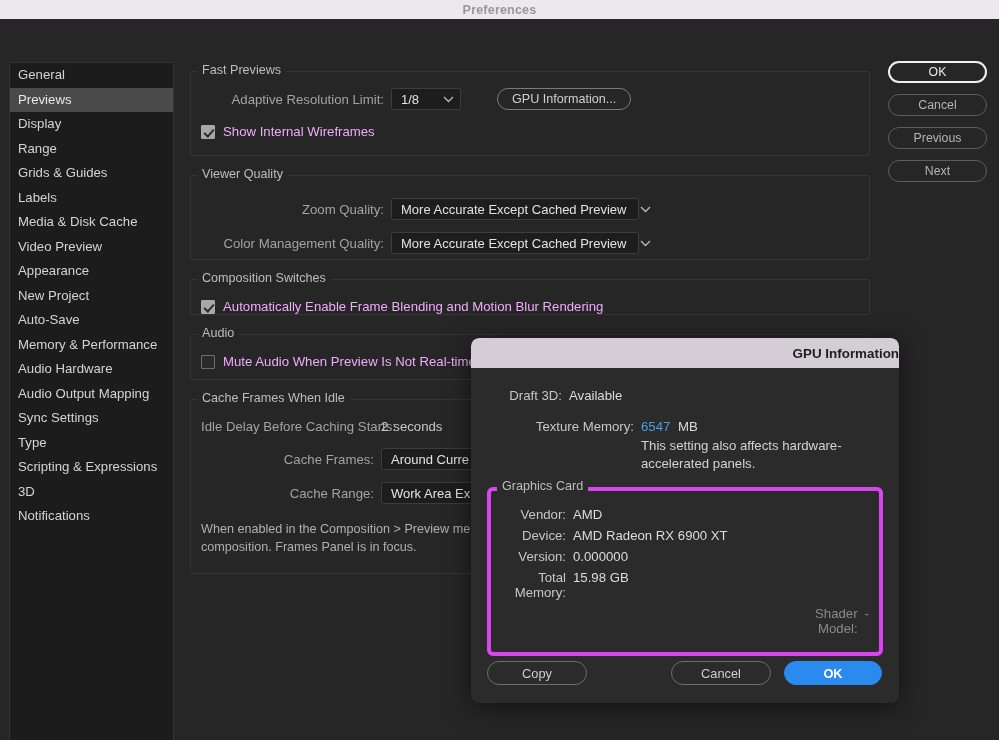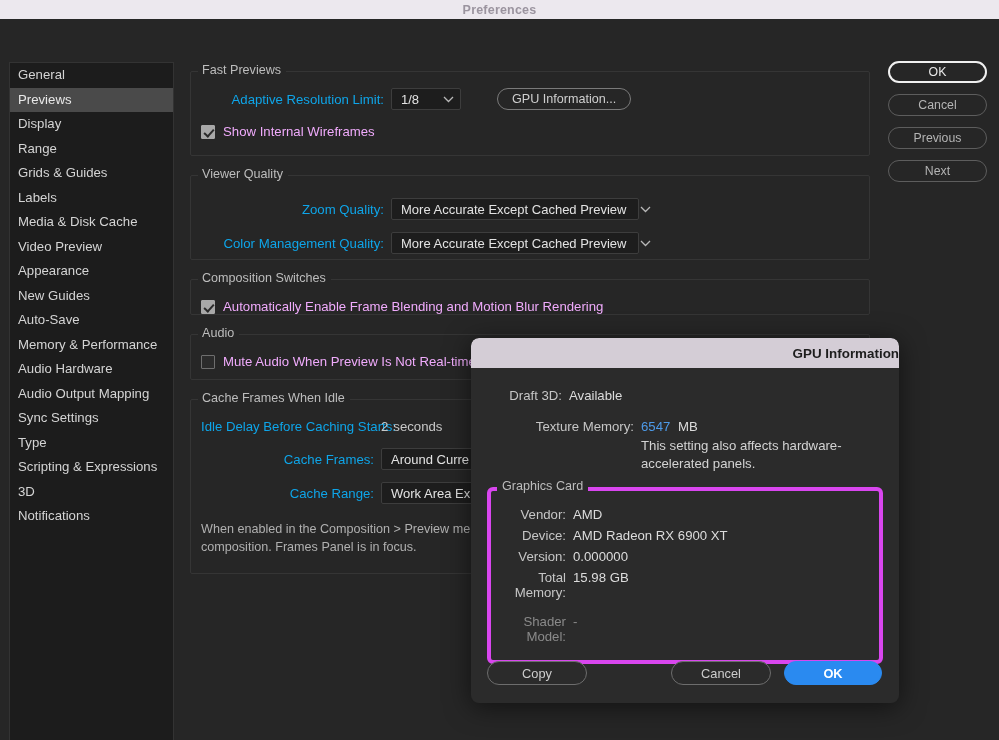--- a/index.html
+++ b/index.html
@@ -93,21 +93,21 @@
   }
 
   .row {
     display: flex; align-items: center;
     margin-bottom: 9px;
     white-space: nowrap;
   }
   .row:last-child { margin-bottom: 0; }
 
   .lbl {
-    font-size: 13.2px; color: #0ea5e9;
+    font-size: 13.2px; color: #a3a3a3;
     text-align: right;
   }
   .lbl.w190 { width: 190px; padding-right: 7px; }
   .lbl.w180 { width: 180px; padding-right: 7px; }
 
   .select {
     height: 22px;
     background: #1d1d1d;
     border: 1px solid #3d3d3d;
     border-radius: 2px;
@@ -242,21 +242,21 @@
   <div id="sidebar">
     <div class="side-item"><span>General</span></div>
     <div class="side-item sel"><span>Previews</span></div>
     <div class="side-item"><span>Display</span></div>
     <div class="side-item"><span>Range</span></div>
     <div class="side-item"><span>Grids &amp; Guides</span></div>
     <div class="side-item"><span>Labels</span></div>
     <div class="side-item"><span>Media &amp; Disk Cache</span></div>
     <div class="side-item"><span>Video Preview</span></div>
     <div class="side-item"><span>Appearance</span></div>
-    <div class="side-item"><span>New Guides</span></div>
+    <div class="side-item"><span>New Project</span></div>
     <div class="side-item"><span>Auto-Save</span></div>
     <div class="side-item"><span>Memory &amp; Performance</span></div>
     <div class="side-item"><span>Audio Hardware</span></div>
     <div class="side-item"><span>Audio Output Mapping</span></div>
     <div class="side-item"><span>Sync Settings</span></div>
     <div class="side-item"><span>Type</span></div>
     <div class="side-item"><span>Scripting &amp; Expressions</span></div>
     <div class="side-item"><span>3D</span></div>
     <div class="side-item"><span>Notifications</span></div>
   </div>
@@ -402,21 +402,21 @@
             <div class="dval">AMD Radeon RX 6900 XT</div>
           </div>
           <div class="drow" style="margin-top:6px;">
             <div class="dlabel">Version:</div>
             <div class="dval">0.000000</div>
           </div>
           <div class="drow" style="margin-top:6px;">
             <div class="dlabel">Total Memory:</div>
             <div class="dval">15.98 GB</div>
           </div>
-          <div class="drow" style="margin-top:14px;">
+          <div class="drow" style="margin-top:6px;justify-content:flex-end;">
             <div class="dlabel dim">Shader Model:</div>
             <div class="dval dim">-</div>
           </div>
         </div>
       </div>
 
     </div>
 
     <div id="dlg-footer">
       <div class="dbtn" id="btn-copy">Copy</div>

